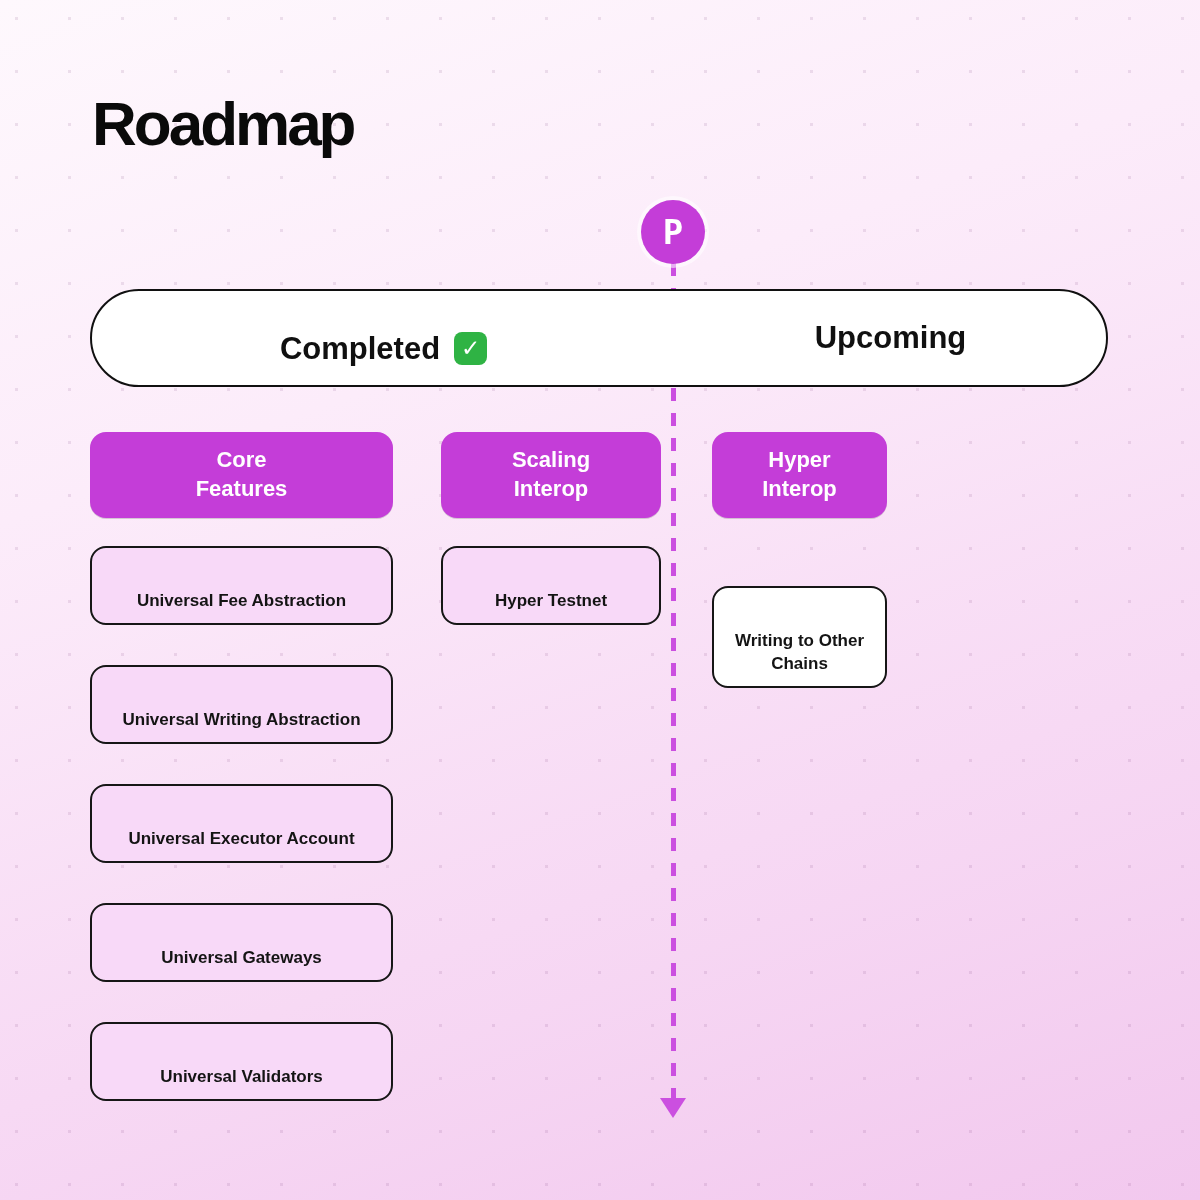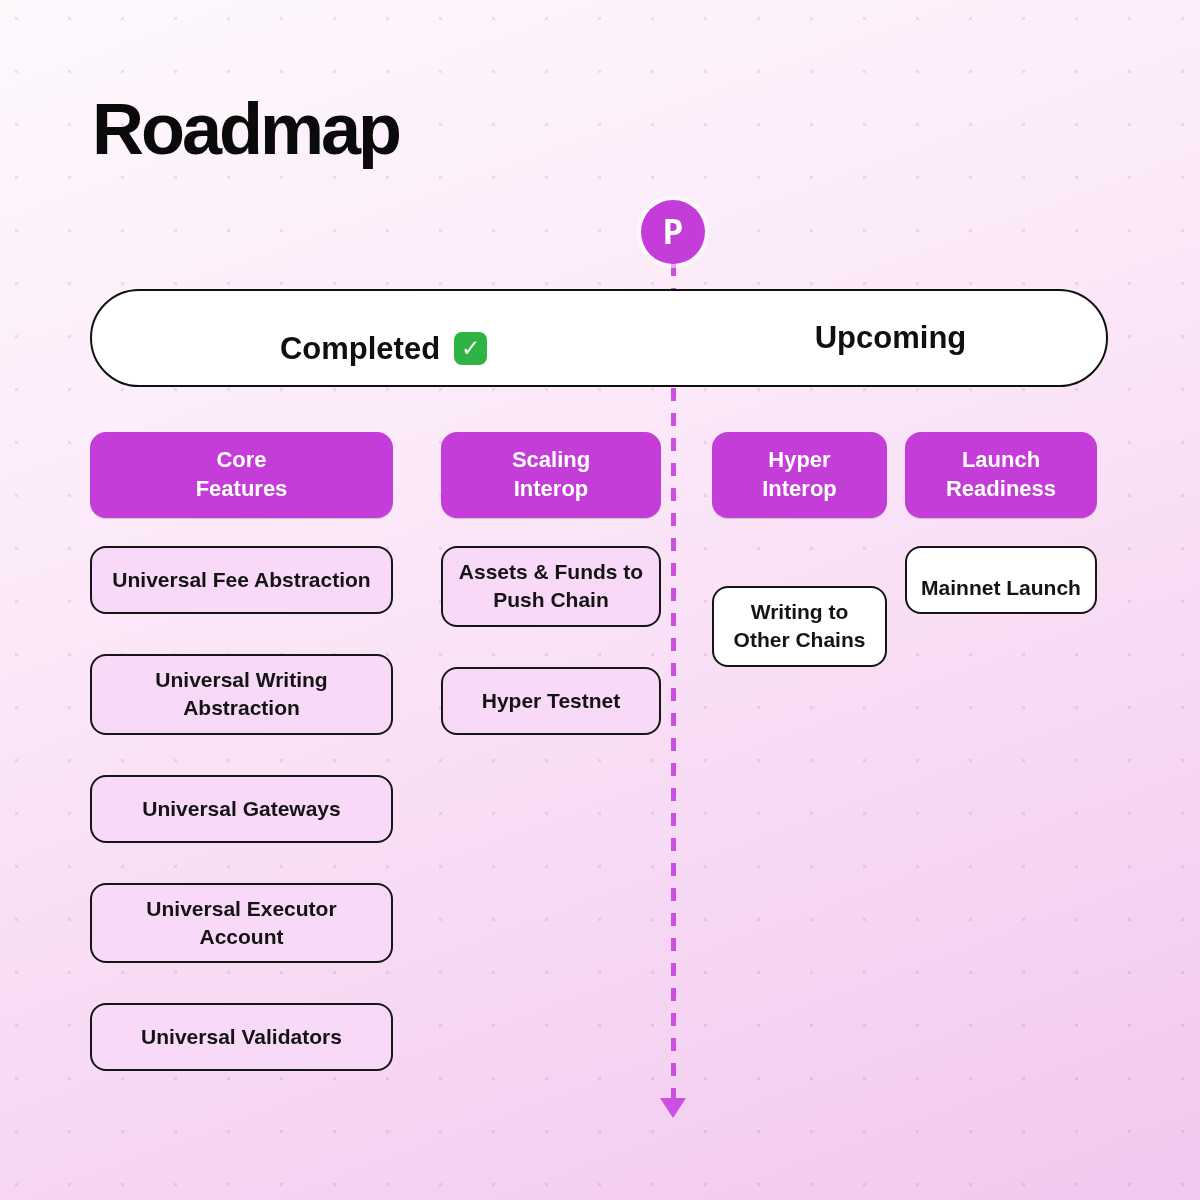--- a/index.html
+++ b/index.html
@@ -11,21 +11,21 @@
   .canvas {
     position:relative; width:1200px; height:1200px; overflow:hidden;
     background-image:
       radial-gradient(rgba(120,60,120,0.13) 1.6px, transparent 1.8px),
       linear-gradient(160deg, #fef8fd 0%, #fcecfa 32%, #f7d9f4 68%, #f2c8ee 100%);
     background-size:53px 53px, 100% 100%;
     background-position:43px 45px, 0 0;
   }
   .page-title {
     position:absolute; left:92px; top:88px;
-    font-size:72px; font-weight:800; letter-spacing:-3px; color:#0a0a0a;
+    font-size:62px; font-weight:800; letter-spacing:-3px; color:#0a0a0a;
   }
   
   .timeline-line {
     position:absolute; left:671px; top:238px; width:5px; height:862px; z-index:1;
     background:repeating-linear-gradient(180deg,
       var(--line,#cb4fe0) 0 13px, transparent 13px 25px);
   }
   .timeline-arrow {
     position:absolute; left:660px; top:1098px; z-index:1;
     width:0; height:0;
@@ -76,21 +76,21 @@
   }
   .col-header span {
     color:#fff; font-size:22px; font-weight:800; line-height:1.3;
     white-space:pre-line;
   }
   .item {
     min-height:68px; border:2.5px solid #161616; border-radius:16px;
     display:flex; align-items:center; justify-content:center;
     text-align:center; padding:10px 14px; margin-bottom:40px;
   }
-  .item span { font-size:21px; font-weight:700; line-height:1.35; color:#141414; }
+  .item span { font-size:17px; font-weight:700; line-height:1.35; color:#141414;margin-top:32px; }
   .item.pink  { background:var(--pink_box,#f8d9f8); }
   .item.white { background:#ffffff;align-items:flex-end; }
 </style>
 </head>
 <body>
 
 <div class="canvas">
 
   <h1 class="page-title">Roadmap</h1>
 
@@ -116,56 +116,46 @@
       <span>Core
 Features</span>
     </div>
     <div class="item pink">
       <span>Universal Fee Abstraction</span>
     </div>
     <div class="item pink">
       <span>Universal Writing Abstraction</span>
     </div>
     <div class="item pink">
-      <span>Universal Gateways</span>
+      <span>Universal Executor Account</span>
     </div>
     <div class="item pink">
-      <span>Universal Executor Account</span>
+      <span>Universal Gateways</span>
     </div>
     <div class="item pink">
       <span>Universal Validators</span>
     </div>
   </div>
 
   <div class="col col2">
     <div class="col-header">
       <span>Scaling
 Interop</span>
-    </div>
-    <div class="item pink">
-      <span>Assets &amp; Funds to Push Chain</span>
     </div>
     <div class="item pink">
       <span>Hyper Testnet</span>
     </div>
   </div>
 
   <div class="col col3">
     <div class="col-header">
       <span>Hyper
 Interop</span>
     </div>
     <div class="item white">
       <span>Writing to Other Chains</span>
     </div>
   </div>
 
   <div class="col col4">
-    <div class="col-header">
-      <span>Launch
-Readiness</span>
-    </div>
-    <div class="item white">
-      <span>Mainnet Launch</span>
-    </div>
   </div>
 
 </div>
 
 </body></html>

